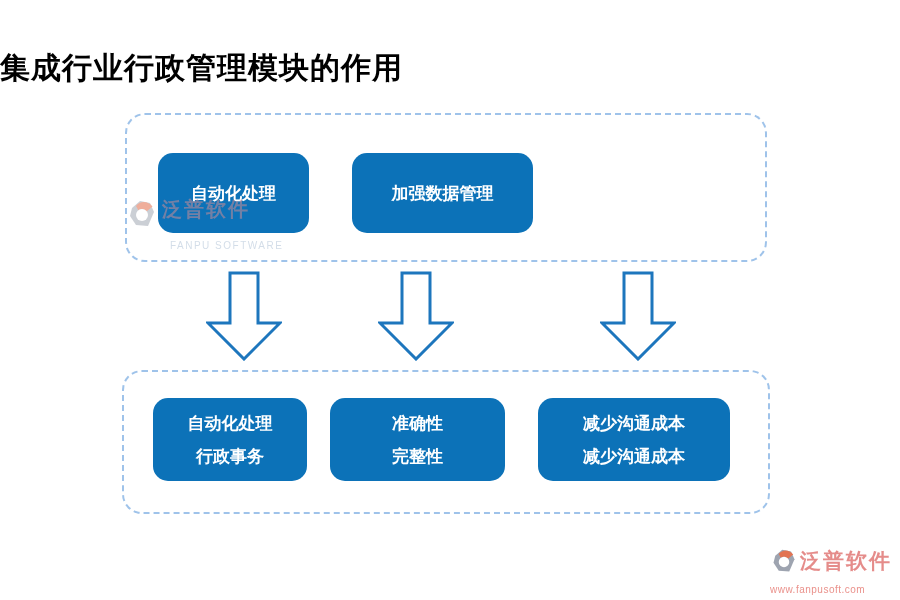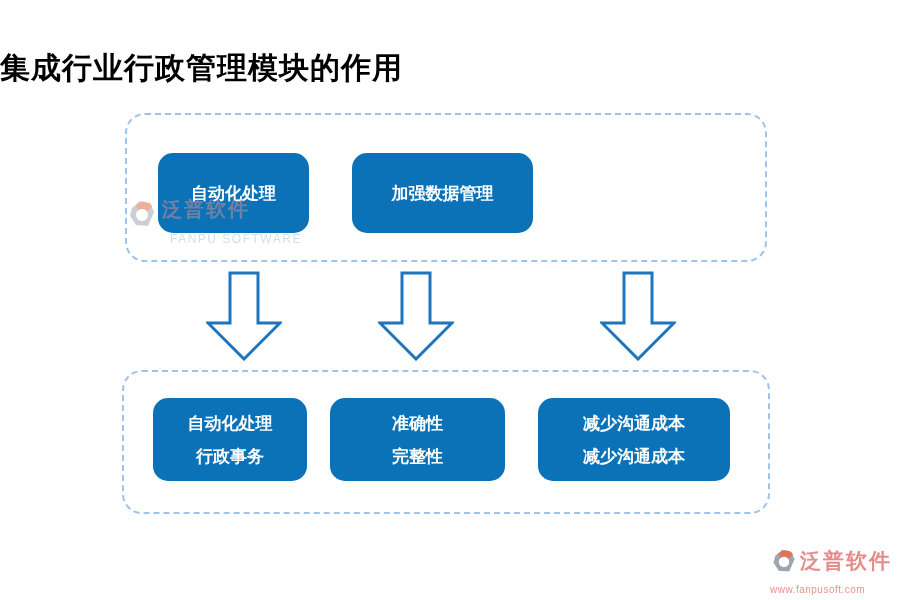--- a/index.html
+++ b/index.html
@@ -60,21 +60,21 @@
     position:absolute;left:126px;top:198px;
     display:flex;align-items:flex-start;gap:4px;
     opacity:0.5;z-index:5;
   }
   .wm-top .logo{width:32px;height:32px;}
   .wm-top .brand{
     font-size:20px;font-weight:bold;color:#d98f93;
     letter-spacing:2px;line-height:22px;
   }
   .wm-top .brand-en{
-    font-size:12px;color:#a8bcd2;letter-spacing:1.5px;margin-top:12px;padding-left:8px;
+    font-size:10px;color:#a8bcd2;letter-spacing:1.5px;margin-top:20px;padding-left:8px;
   }
   .wm-bottom{
     position:absolute;left:770px;top:547px;z-index:5;
   }
   .wm-bottom .row{display:flex;align-items:center;gap:2px;}
   .wm-bottom .logo{width:28px;height:28px;opacity:0.85;}
   .wm-bottom .brand{
     font-size:21px;font-weight:bold;color:rgba(224,120,118,0.85);
     letter-spacing:2px;
   }

